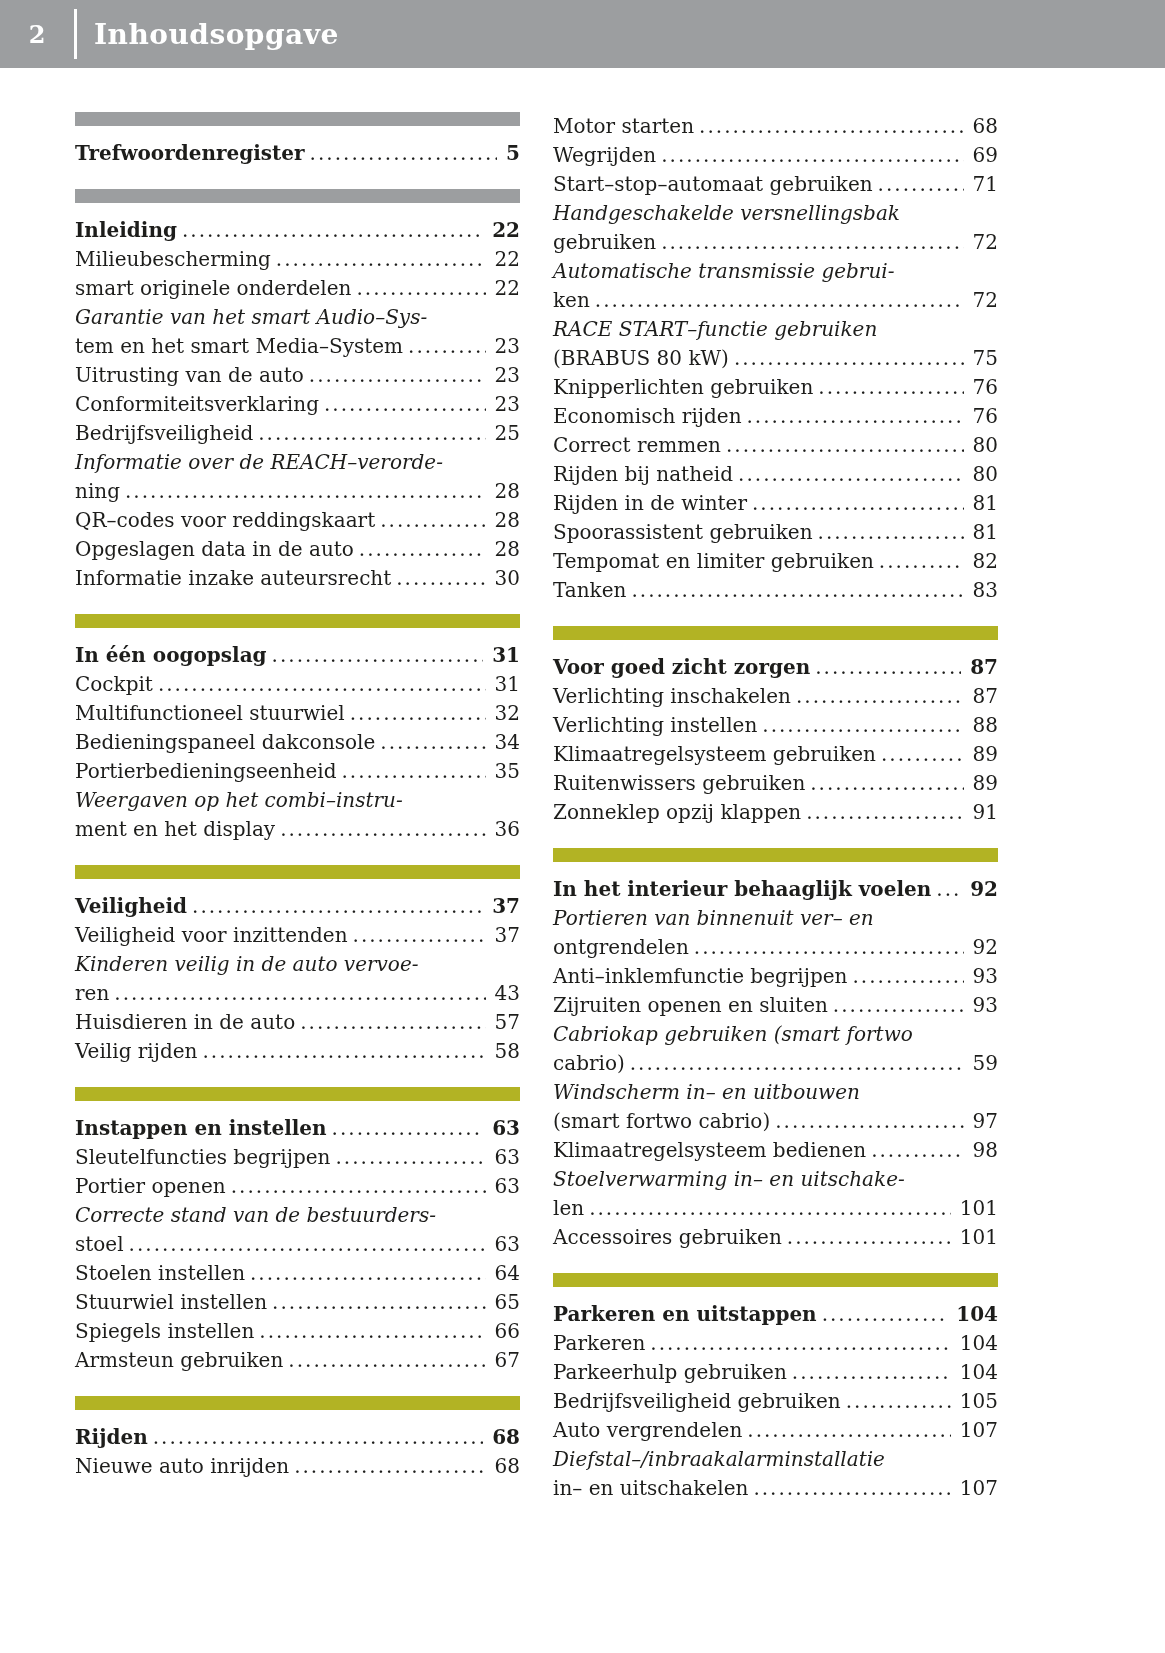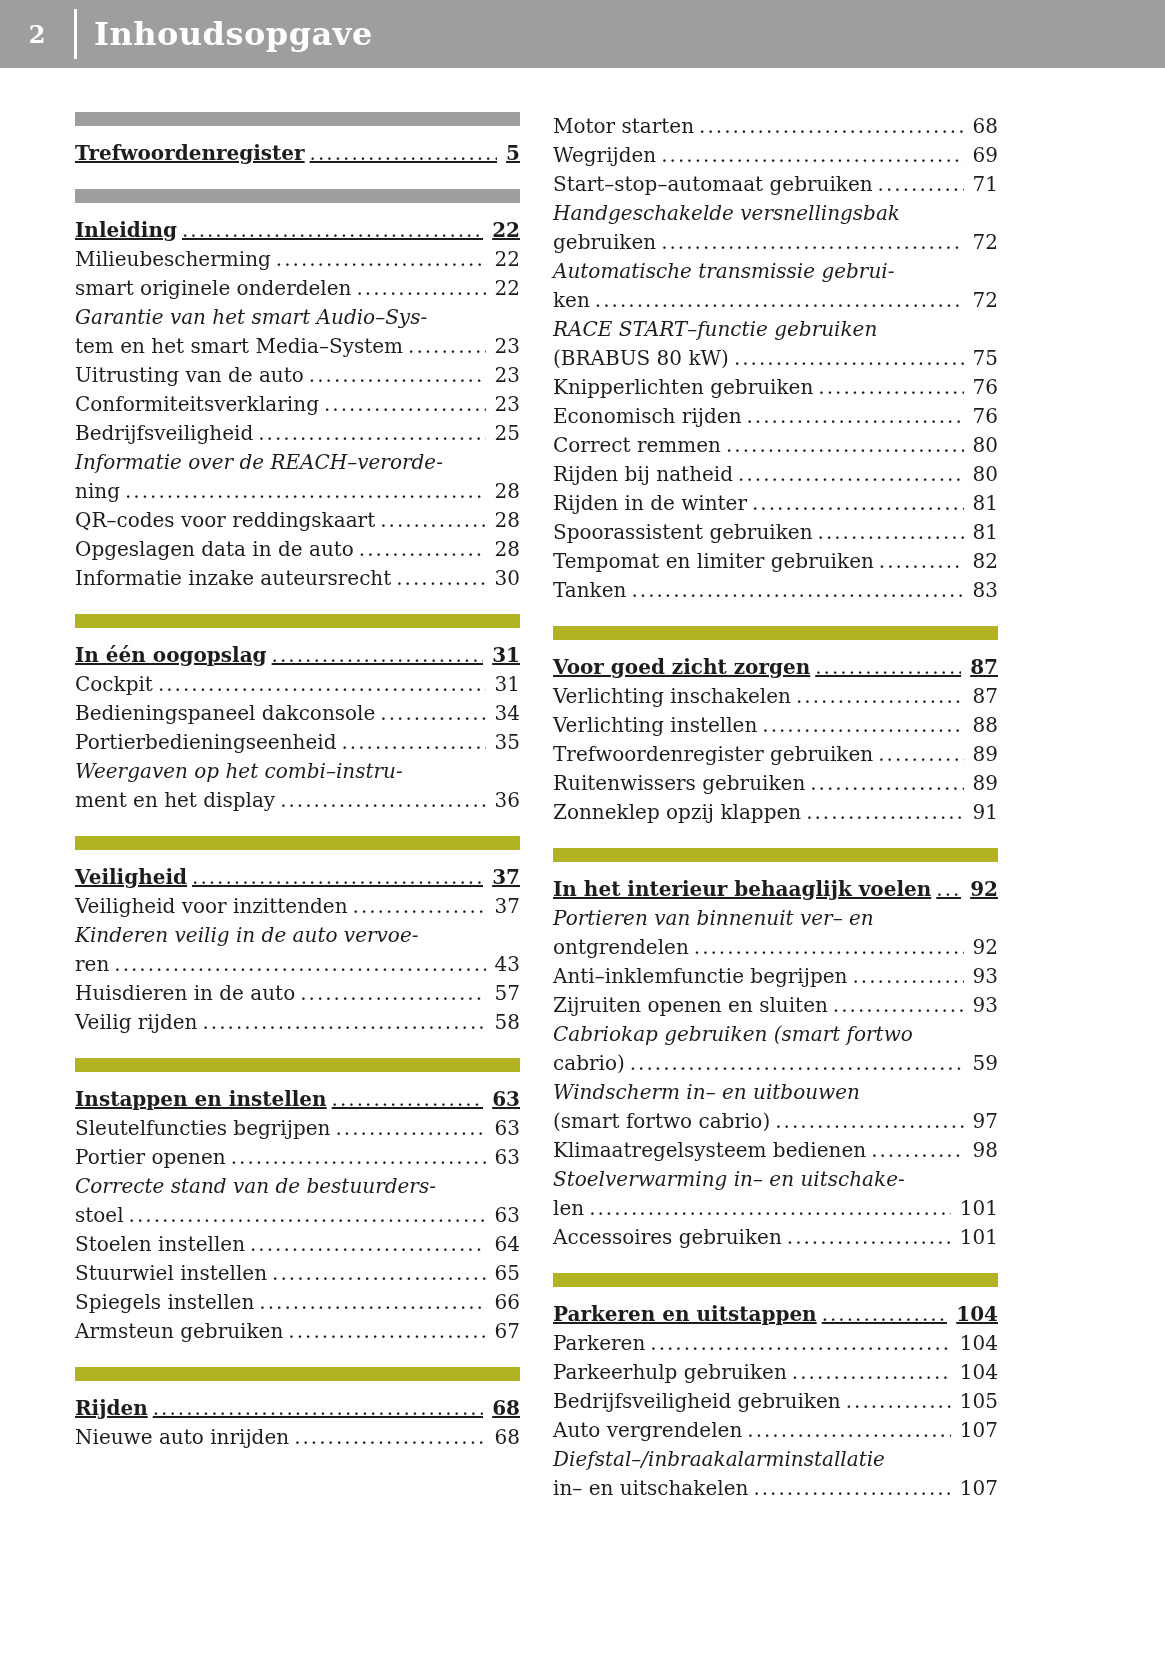--- a/index.html
+++ b/index.html
@@ -34,21 +34,21 @@
     font-size: 24px;
     font-weight: bold;
   }
   .page-header .hdivider {
     width: 3px;
     height: 50px;
     background: #ffffff;
   }
   .page-header .htitle {
     margin-left: 17px;
-    font-size: 32px;
+    font-size: 28px;
     font-weight: bold;
     letter-spacing: 0.5px;
   }
 
   
   .content {
     display: flex;
     gap: 33px;
     padding: 44px 0 0 75px;
     align-items: flex-start;
@@ -60,21 +60,21 @@
     margin: 21px 0 13px 0;
   }
   .col > .bar:first-child { margin-top: 0; }
   .bar-gray   { background: var(--gray-bar); }
   .bar-accent { background: var(--accent-bar); }
 
   .entry {
     font-size: 20px;
     line-height: 29px;
   }
-  .entry.bold { font-weight: bold; text-decoration: underline; }
+  .entry.bold { font-weight: bold; }
 
   .entry-head { white-space: pre-wrap; font-style: italic; }
 
   .entry-row {
     display: flex;
     align-items: baseline;
   }
   .entry-title {
     white-space: nowrap;
     flex: 0 0 auto;
@@ -205,20 +205,27 @@
       </div>
       <div class="entry">
         <div class="entry-row">
           <span class="entry-title">Cockpit</span>
           <span class="leader"></span>
           <span class="page-num">31</span>
         </div>
       </div>
       <div class="entry">
         <div class="entry-row">
+          <span class="entry-title">Multifunctioneel stuurwiel</span>
+          <span class="leader"></span>
+          <span class="page-num">32</span>
+        </div>
+      </div>
+      <div class="entry">
+        <div class="entry-row">
           <span class="entry-title">Bedieningspaneel dakconsole</span>
           <span class="leader"></span>
           <span class="page-num">34</span>
         </div>
       </div>
       <div class="entry">
         <div class="entry-row">
           <span class="entry-title">Portierbedieningseenheid</span>
           <span class="leader"></span>
           <span class="page-num">35</span>
@@ -462,21 +469,21 @@
       </div>
       <div class="entry">
         <div class="entry-row">
           <span class="entry-title">Verlichting instellen</span>
           <span class="leader"></span>
           <span class="page-num">88</span>
         </div>
       </div>
       <div class="entry">
         <div class="entry-row">
-          <span class="entry-title">Trefwoordenregister gebruiken</span>
+          <span class="entry-title">Klimaatregelsysteem gebruiken</span>
           <span class="leader"></span>
           <span class="page-num">89</span>
         </div>
       </div>
       <div class="entry">
         <div class="entry-row">
           <span class="entry-title">Ruitenwissers gebruiken</span>
           <span class="leader"></span>
           <span class="page-num">89</span>
         </div>

